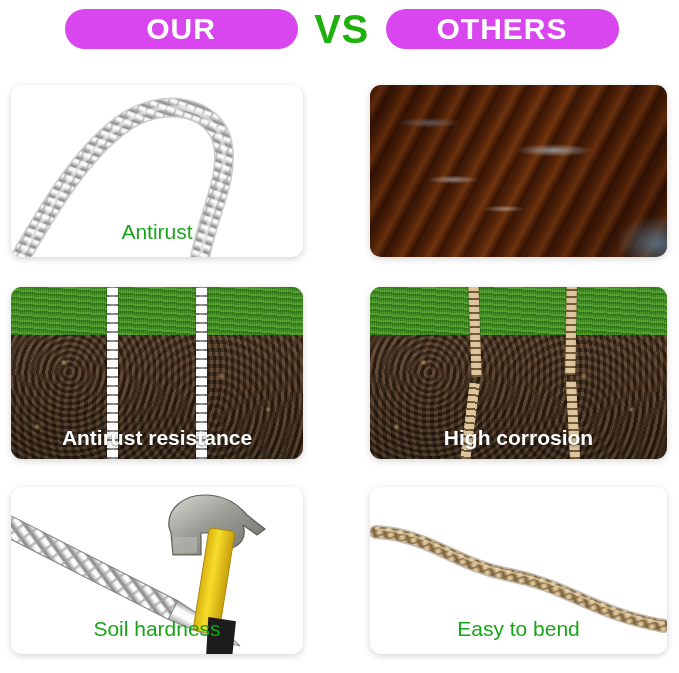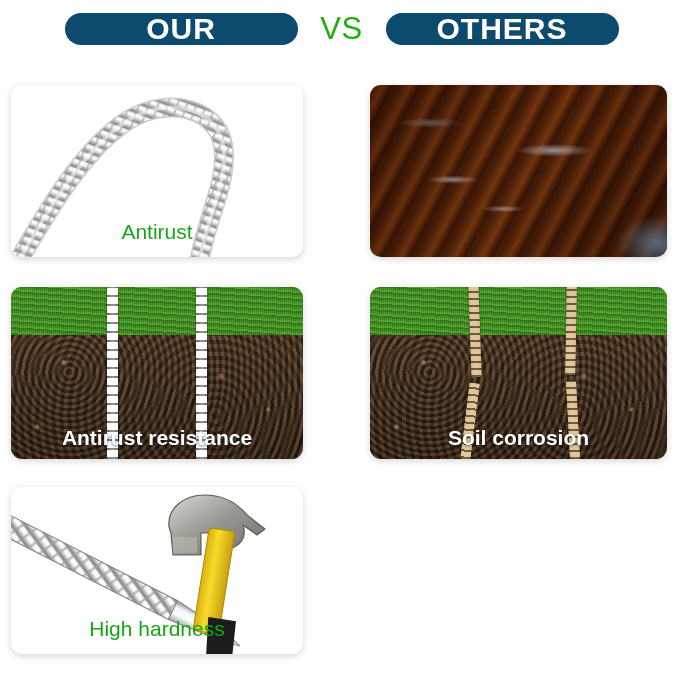--- a/index.html
+++ b/index.html
@@ -18,43 +18,43 @@
   
   .header {
     position: absolute;
     left: 0; top: 0;
     width: 679px; height: 58px;
     display: flex;
     align-items: center;
     justify-content: center;
   }
   .pill {
-    height: 32px;
+    height: 40px;
     border-radius: 22px;
-    background: #0c4a6e;
+    background: #d946ef;
     display: flex;
     align-items: center;
     justify-content: center;
     color: #ffffff;
     font-weight: bold;
     font-size: 30px;
     letter-spacing: 1px;
   }
   .pill-our   { width: 233px; margin-left: 8px; }
   .pill-other { width: 233px; margin-right: 4px; }
   .vs-wrap {
     width: 88px;
     display: flex;
     align-items: center;
     justify-content: center;
   }
   .vs {
     color: #1eb10c;
-    font-weight: normal;
-    font-size: 31px;
+    font-weight: bold;
+    font-size: 40px;
     letter-spacing: 0.5px;
   }
 
   
   .grid {
     position: absolute;
     left: 0; top: 58px;
     width: 679px; height: 615px;
   }
   .card {
@@ -220,21 +220,21 @@
 
   <div class="card col-r row-2">
     <div class="card-inner ground">
       <div class="grass"></div>
       <div class="soil"></div>
       <div class="stake-rust" style="left:100px; top:0; height:90px; transform:rotate(-2deg);"></div>
       <div class="stake-rust" style="left:95px; top:96px; bottom:0; transform:rotate(7deg);"></div>
       <div class="stake-rust" style="left:196px; top:0; height:88px; transform:rotate(1deg);"></div>
       <div class="stake-rust" style="left:198px; top:94px; bottom:0; transform:rotate(-3deg);"></div>
     </div>
-    <div class="caption cap-white">Soil corrosion</div>
+    <div class="caption cap-white">High corrosion</div>
   </div>
 
   <div class="card col-l row-3">
     <div class="card-inner">
       <svg class="hard-svg" viewBox="0 0 292 167" preserveAspectRatio="none">
         <defs>
           <linearGradient id="barG" x1="0" y1="0" x2="0" y2="1">
             <stop offset="0%" stop-color="#8f8f8f"></stop>
             <stop offset="30%" stop-color="#f6f6f6"></stop>
             <stop offset="60%" stop-color="#ffffff"></stop>
@@ -264,17 +264,39 @@
         </g>
 
         <g transform="translate(150,6)">
           <path d="M 8 34 C 6 16, 22 2, 44 2 C 62 2, 76 10, 86 22 L 104 36 L 96 42 L 82 32 C 86 44, 80 54, 66 56 L 64 40 L 40 40 L 40 62 L 12 62 L 10 40 Z" fill="url(#headG)" stroke="#5e5e58" stroke-width="1.2" stroke-linejoin="round"></path>
           <path d="M 12 44 L 36 44 L 36 60 L 12 60 Z" fill="#bdbdb6" opacity="0.55"></path>
           <rect x="40" y="36" width="26" height="104" rx="4" fill="url(#handleG)" stroke="#a98a08" stroke-width="1" transform="rotate(9 53 88)"></rect>
           <path d="M 44 126 L 72 126 L 74 166 L 48 166 Z" fill="#1c1c1c" transform="rotate(9 59 146)"></path>
         </g>
       </svg>
     </div>
-    <div class="caption cap-green">High hardness</div>
-  </div>
-
+    <div class="caption cap-green">Soil hardness</div>
+  </div>
+
+  <div class="card col-r row-3">
+    <div class="card-inner">
+      <svg class="bend-svg" viewBox="0 0 297 167" preserveAspectRatio="none">
+        <defs>
+          <linearGradient id="bronzeG" x1="0" y1="0" x2="0" y2="1">
+            <stop offset="0%" stop-color="#6f5733"></stop>
+            <stop offset="30%" stop-color="#cdb183"></stop>
+            <stop offset="55%" stop-color="#e3cda5"></stop>
+            <stop offset="100%" stop-color="#7a6039"></stop>
+          </linearGradient>
+          <pattern id="bronzeRibs" width="6" height="10" patternUnits="userSpaceOnUse" patternTransform="rotate(72)">
+            <rect width="6" height="10" fill="url(#bronzeG)"></rect>
+            <rect x="0" y="0" width="1.8" height="10" fill="#7d6239" opacity="0.75"></rect>
+          </pattern>
+        </defs>
+        <path d="M 6 45 C 60 48, 86 78, 140 88 C 198 99, 222 126, 294 139" fill="none" stroke="#4e3c22" stroke-width="14" stroke-linecap="round" opacity="0.35"></path>
+        <path d="M 6 45 C 60 48, 86 78, 140 88 C 198 99, 222 126, 294 139" fill="none" stroke="url(#bronzeRibs)" stroke-width="11" stroke-linecap="round"></path>
+        <path d="M 6 42 C 60 45, 86 75, 140 85 C 198 96, 222 123, 294 136" fill="none" stroke="#f0ddba" stroke-width="2" stroke-linecap="round" opacity="0.6"></path>
+      </svg>
+    </div>
+    <div class="caption cap-green">Easy to bend</div>
+  </div>
 
 </div>
 
 </body></html>

